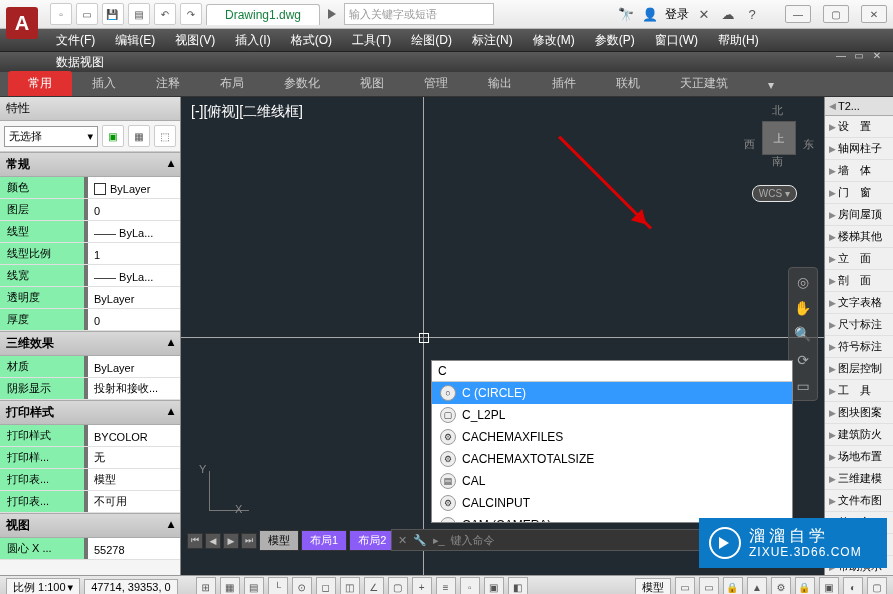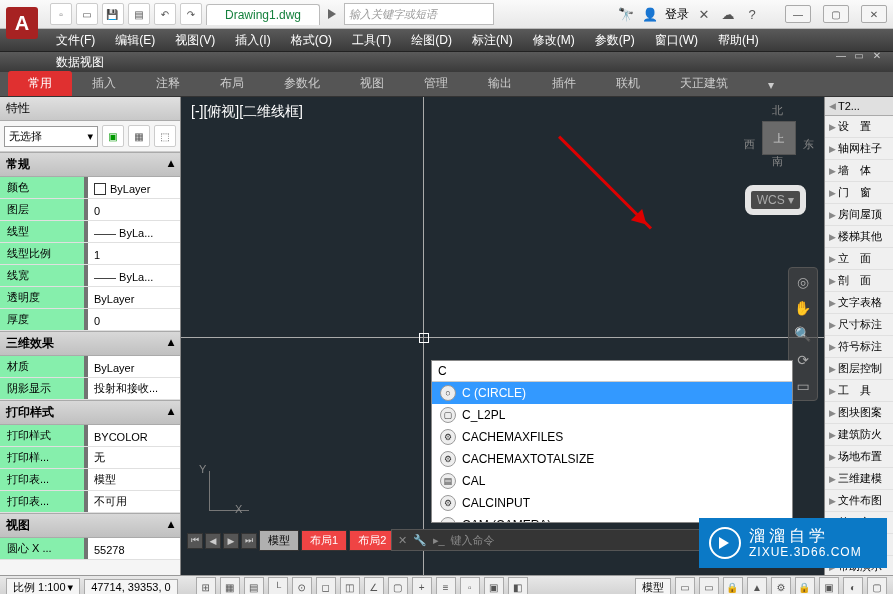--- a/index.html
+++ b/index.html
@@ -2,21 +2,21 @@
 <html><head>
 <meta charset="utf-8">
 <style>
 html,body{margin:0;padding:0;font-family:"Microsoft YaHei",Arial,sans-serif;font-size:12px;background:#f0f0f0;color:#000;overflow:hidden}
 body{width:893px;height:594px;position:relative;background:#fff}
 .titlebar{height:28px;background:linear-gradient(#fafafa,#e8e8e8);border-bottom:1px solid #bbb;display:flex;align-items:center;padding:0 6px;gap:4px}
 .logo-a{width:32px;height:32px;background:#a72222;color:#fff;font-weight:bold;font-size:20px;display:flex;align-items:center;justify-content:center;border-radius:3px;position:relative;z-index:10;margin-top:18px;margin-right:8px}
 .qat-btn{width:20px;height:20px;border:1px solid #ccc;background:#fff;border-radius:2px;display:flex;align-items:center;justify-content:center;font-size:10px;color:#555}
 .tab-file{background:#fff;border:1px solid #bbb;border-bottom:none;padding:3px 18px;font-size:12px;color:#15803d;border-radius:3px 3px 0 0}
 .play-ind{width:0;height:0;border-top:5px solid transparent;border-bottom:5px solid transparent;border-left:8px solid #666;margin:0 4px}
-.search-box{flex:1;max-width:140px;height:20px;border:1px solid #bbb;padding:0 4px;font-size:11px;color:#999;font-style:italic;display:flex;align-items:center;background:#fff}
+.search-box{flex:1;max-width:140px;height:20px;border:1px solid #bbb;padding:0 4px;font-size:11px;color:#999;display:flex;align-items:center;background:#fff}
 .right-tools{margin-left:auto;display:flex;gap:6px;align-items:center}
 .tool-ico{width:18px;height:18px;display:flex;align-items:center;justify-content:center;color:#555;font-size:13px}
 .win-btns{display:flex;gap:12px;margin-left:20px}
 .win-btn{width:24px;height:16px;border:1px solid #aaa;background:#f5f5f5;border-radius:2px;display:flex;align-items:center;justify-content:center;font-size:10px;color:#555}
 .menubar{height:22px;background:linear-gradient(#5a5a5a,#3a3a3a);display:flex;align-items:center;padding-left:46px}
 .menu-item{color:#fff;padding:0 10px;font-size:12px;cursor:pointer}
 .menubar2{height:20px;background:linear-gradient(#5a5a5a,#3a3a3a);display:flex;align-items:center;padding-left:46px;border-top:1px solid #222}
 .ribbon-tabs{height:24px;background:#555;display:flex;align-items:flex-end;border-bottom:1px solid #333;padding-left:8px}
 .rtab{color:#ccc;padding:4px 20px;font-size:12px;cursor:pointer}
 .rtab.active{background:#e03030;color:#fff;border-radius:3px 3px 0 0}
@@ -42,31 +42,31 @@
 .cmd-list{max-height:140px;overflow-y:auto}
 .cmd-item{display:flex;align-items:center;gap:6px;padding:3px 8px;font-size:12px}
 .cmd-item.sel{background:#3399ff;color:#fff}
 .cmd-icon{width:14px;height:14px;border:1px solid #999;border-radius:50%;display:flex;align-items:center;justify-content:center;font-size:9px;background:#eee;color:#333}
 .viewcube{position:absolute;top:6px;right:10px;width:70px;height:80px;color:#888;font-size:11px;text-align:center}
 .vc-n{position:absolute;top:0;left:28px}
 .vc-s{position:absolute;bottom:14px;left:28px}
 .vc-w{position:absolute;top:34px;left:0}
 .vc-e{position:absolute;top:34px;right:0}
 .vc-cube{position:absolute;top:18px;left:18px;width:32px;height:32px;background:#6a6a6a;border:1px solid #555;display:flex;align-items:center;justify-content:center;color:#ccc}
-.vc-wcs{position:absolute;top:88px;right:18px;background:#4a4a4a;border:6px solid #e5e5e5;padding:2px 6px;border-radius:8px;color:#aaa;font-size:12px}
+.vc-wcs{position:absolute;top:88px;right:27px;background:#4a4a4a;border:1px solid #e5e5e5;padding:2px 6px;border-radius:8px;color:#aaa;font-size:10px}
 .nav-tools{position:absolute;top:170px;right:6px;width:28px;background:rgba(70,70,70,.65);border-radius:4px;padding:6px 0;display:flex;flex-direction:column;align-items:center;gap:10px;color:#aaa;border:1px solid #555}
 .nav-ico{font-size:14px}
 .ucs-icon{position:absolute;bottom:60px;left:18px;color:#888;font-size:11px}
 .ucs-y{position:absolute;bottom:40px;left:0}
 .ucs-x{position:absolute;bottom:0;left:36px}
 .ucs-line-y{position:absolute;bottom:4px;left:10px;width:1px;height:40px;background:#777}
 .ucs-line-x{position:absolute;bottom:4px;left:10px;width:40px;height:1px;background:#777}
 .model-tabs{position:absolute;bottom:24px;left:6px;display:flex;align-items:center;gap:2px}
 .mtab-btn{width:14px;height:14px;background:#555;border:1px solid #333;color:#ccc;font-size:9px;display:flex;align-items:center;justify-content:center}
-.mtab{background:#ef4444;color:#fff;padding:2px 8px;font-size:11px;border:1px solid #333}
+.mtab{background:#8b5cf6;color:#fff;padding:2px 8px;font-size:11px;border:1px solid #333}
 .mtab.act{background:#b0b0b0;color:#000}
 .cmdline{position:absolute;bottom:24px;left:210px;right:10px;height:20px;background:#353535;border:1px solid #555;display:flex;align-items:center;gap:6px;padding:0 6px;color:#888;font-size:11px}
 .right-panel{width:68px;background:#f0f0f0;border-left:1px solid #888;display:flex;flex-direction:column}
 .rp-title{background:#e0e0e0;padding:3px 4px;font-size:11px;border-bottom:1px solid #aaa;display:flex;align-items:center;gap:2px}
 .rp-item{padding:3px 4px;font-size:11px;border-bottom:1px solid #e0e0e0;display:flex;align-items:center;gap:2px;white-space:nowrap;overflow:hidden}
 .rp-arrow{color:#888;font-size:9px}
 .statusbar{height:22px;background:linear-gradient(#e8e8e8,#d0d0d0);border-top:1px solid #999;display:flex;align-items:center;padding:0 6px;gap:4px;font-size:11px}
 .sb-seg{border:1px solid #aaa;padding:1px 6px;background:#f5f5f5;display:flex;align-items:center;gap:2px}
 .sb-btn{width:18px;height:18px;border:1px solid #aaa;background:#f0f0f0;display:flex;align-items:center;justify-content:center;font-size:10px;color:#555}
 .watermark{position:absolute;bottom:26px;right:6px;width:168px;height:50px;background:#0b79c6;color:#fff;display:flex;align-items:center;gap:8px;padding:0 10px;font-size:13px}

